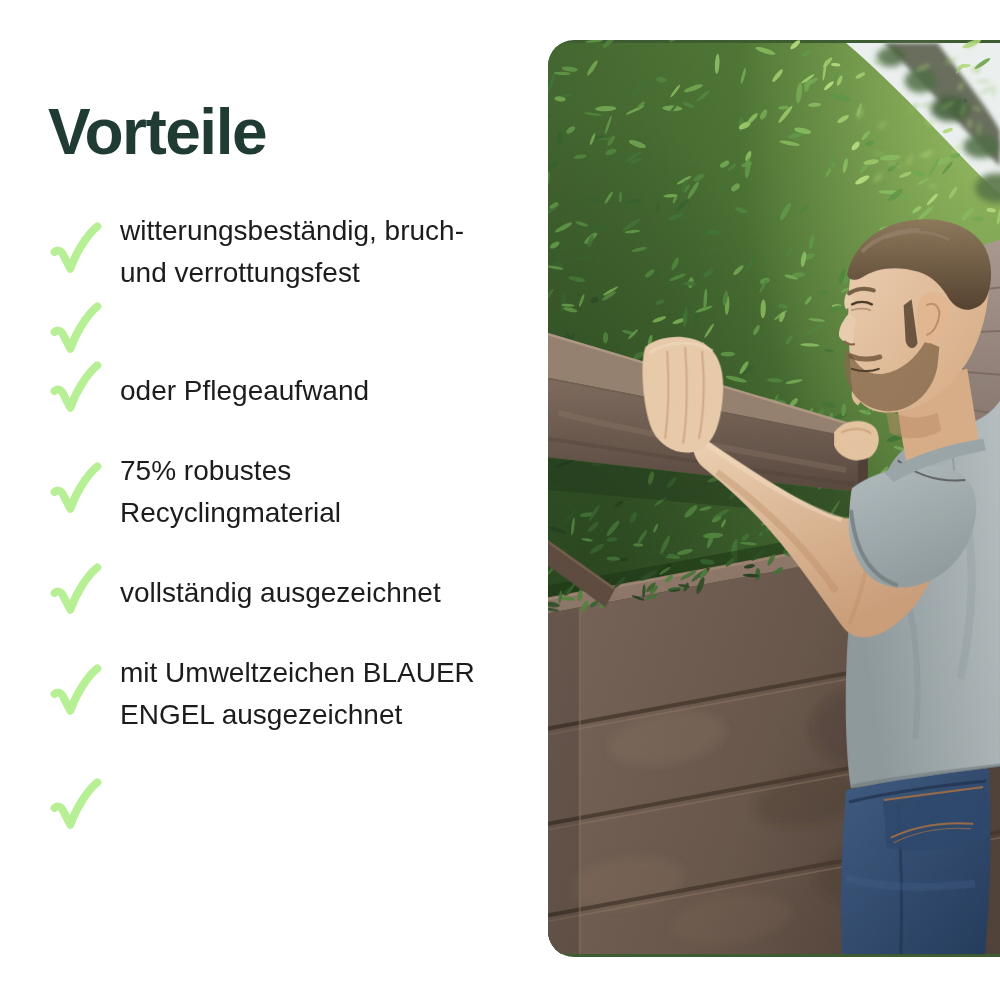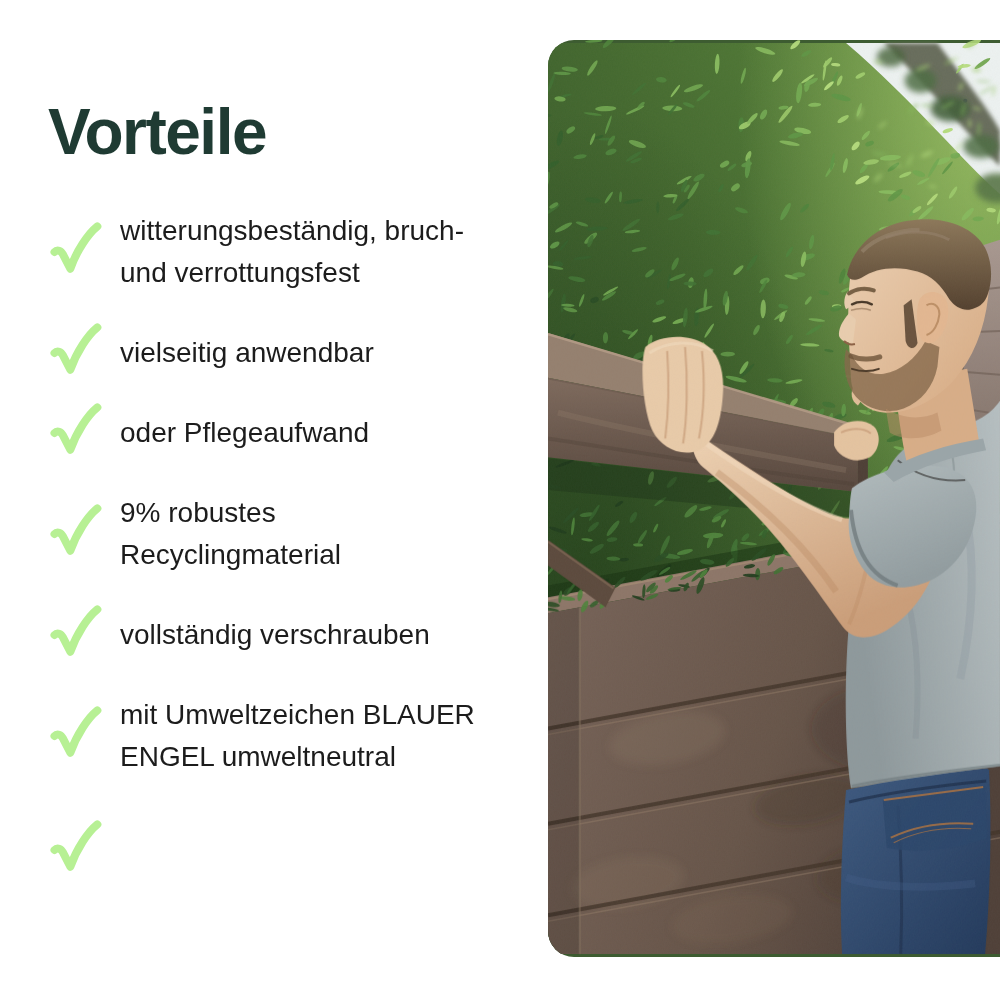--- a/index.html
+++ b/index.html
@@ -37,59 +37,58 @@
       <p class="benefit-text">witterungsbeständig, bruch-
 und verrottungsfest</p>
     </li>
 
     <li class="benefit">
       <span class="check-wrap">
         <svg class="check-svg" viewBox="0 0 58 64" aria-hidden="true">
           <path d="M7,32 C10,29 14,30.5 16,34.5 L24,50 C30.5,31 43,12.5 53,4.5" fill="none" stroke="currentColor" stroke-width="8.6" stroke-linecap="round" stroke-linejoin="round"></path>
         </svg>
       </span>
-      <p class="benefit-text">vielseitig anwendbar</p>
     </li>
 
     <li class="benefit">
       <span class="check-wrap">
         <svg class="check-svg" viewBox="0 0 58 64" aria-hidden="true">
           <path d="M7,32 C10,29 14,30.5 16,34.5 L24,50 C30.5,31 43,12.5 53,4.5" fill="none" stroke="currentColor" stroke-width="8.6" stroke-linecap="round" stroke-linejoin="round"></path>
         </svg>
       </span>
       <p class="benefit-text">oder Pflegeaufwand</p>
     </li>
 
     <li class="benefit">
       <span class="check-wrap">
         <svg class="check-svg" viewBox="0 0 58 64" aria-hidden="true">
           <path d="M7,32 C10,29 14,30.5 16,34.5 L24,50 C30.5,31 43,12.5 53,4.5" fill="none" stroke="currentColor" stroke-width="8.6" stroke-linecap="round" stroke-linejoin="round"></path>
         </svg>
       </span>
-      <p class="benefit-text">9% robustes
+      <p class="benefit-text">75% robustes
 Recyclingmaterial</p>
     </li>
 
     <li class="benefit">
       <span class="check-wrap">
         <svg class="check-svg" viewBox="0 0 58 64" aria-hidden="true">
           <path d="M7,32 C10,29 14,30.5 16,34.5 L24,50 C30.5,31 43,12.5 53,4.5" fill="none" stroke="currentColor" stroke-width="8.6" stroke-linecap="round" stroke-linejoin="round"></path>
         </svg>
       </span>
-      <p class="benefit-text">vollständig verschrauben</p>
+      <p class="benefit-text">vollständig ausgezeichnet</p>
     </li>
 
     <li class="benefit">
       <span class="check-wrap">
         <svg class="check-svg" viewBox="0 0 58 64" aria-hidden="true">
           <path d="M7,32 C10,29 14,30.5 16,34.5 L24,50 C30.5,31 43,12.5 53,4.5" fill="none" stroke="currentColor" stroke-width="8.6" stroke-linecap="round" stroke-linejoin="round"></path>
         </svg>
       </span>
       <p class="benefit-text">mit Umweltzeichen BLAUER
-ENGEL umweltneutral</p>
+ENGEL ausgezeichnet</p>
     </li>
 
     <li class="benefit top">
       <span class="check-wrap">
         <svg class="check-svg" viewBox="0 0 58 64" aria-hidden="true">
           <path d="M7,32 C10,29 14,30.5 16,34.5 L24,50 C30.5,31 43,12.5 53,4.5" fill="none" stroke="currentColor" stroke-width="8.6" stroke-linecap="round" stroke-linejoin="round"></path>
         </svg>
       </span>
     </li>
   </ul>

